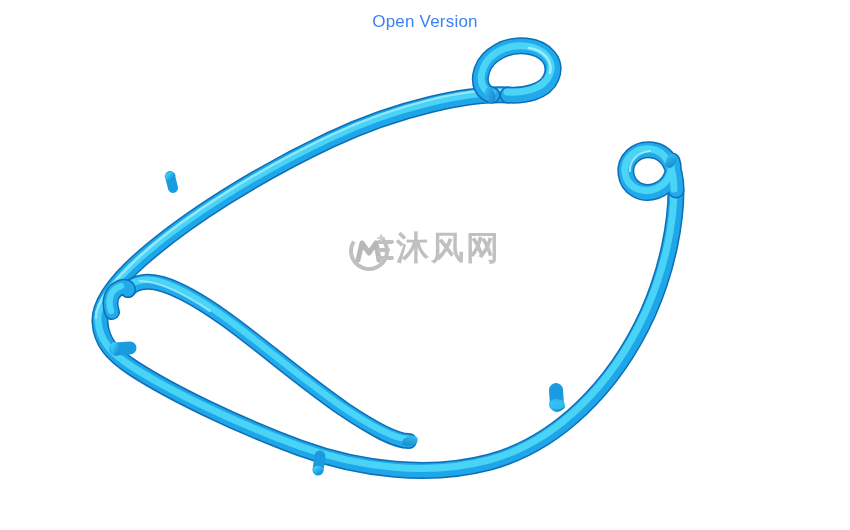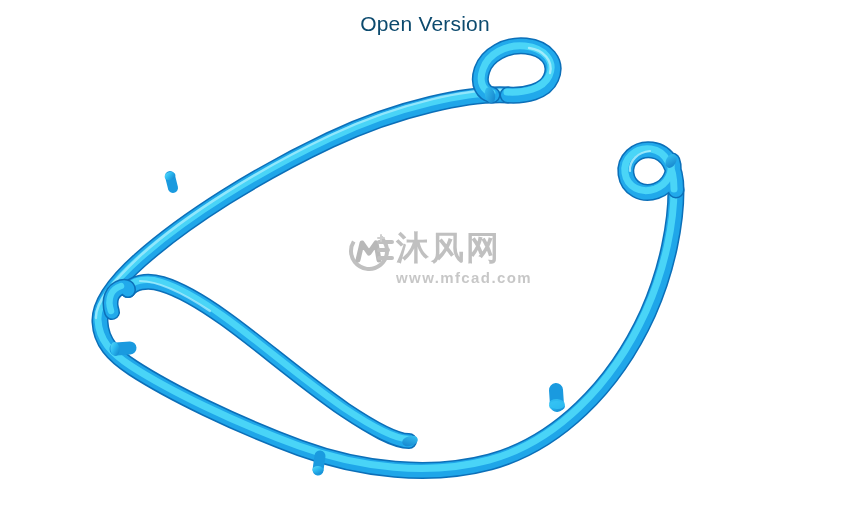--- a/index.html
+++ b/index.html
@@ -17,23 +17,23 @@
     background: #ffffff;
     overflow: hidden;
   }
   #page-title {
     position: absolute;
     top: 12px;
     left: 0;
     width: 850px;
     text-align: center;
     font-family: "Liberation Sans", sans-serif;
-    font-size: 21px;
+    font-size: 17px;
     font-weight: 400;
-    color: #0c4a6e;
+    color: #3b82f6;
     letter-spacing: 0.2px;
     user-select: none;
   }
   #model-canvas {
     position: absolute;
     top: 0;
     left: 0;
     width: 850px;
     height: 530px;
   }
@@ -263,16 +263,15 @@
       <div class="wm-mark">
         <svg width="46" height="44" viewBox="0 0 46 44">
           <circle cx="21" cy="23" r="18" fill="none" stroke="#9a9a9a" stroke-width="4" stroke-dasharray="78 30" transform="rotate(-38 21 23)"></circle>
           <path d="M 10 32 L 14 15 L 21 25 L 28 15 L 31 32" fill="none" stroke="#8e8e8e" stroke-width="5" stroke-linejoin="round" stroke-linecap="round"></path>
           <path d="M 31 14 L 44 14 M 31 22 L 40 22 M 31 30 L 44 30" stroke="#9a9a9a" stroke-width="4" stroke-linecap="round"></path>
           <path d="M 33 7 L 33 13 M 30 10 L 36 10" stroke="#b3b3b3" stroke-width="2" stroke-linecap="round"></path>
         </svg>
       </div>
       <div class="wm-cn">沐风网</div>
     </div>
-    <div class="wm-url">www.mfcad.com</div>
   </div>
 
 </div>
 
 </body></html>

